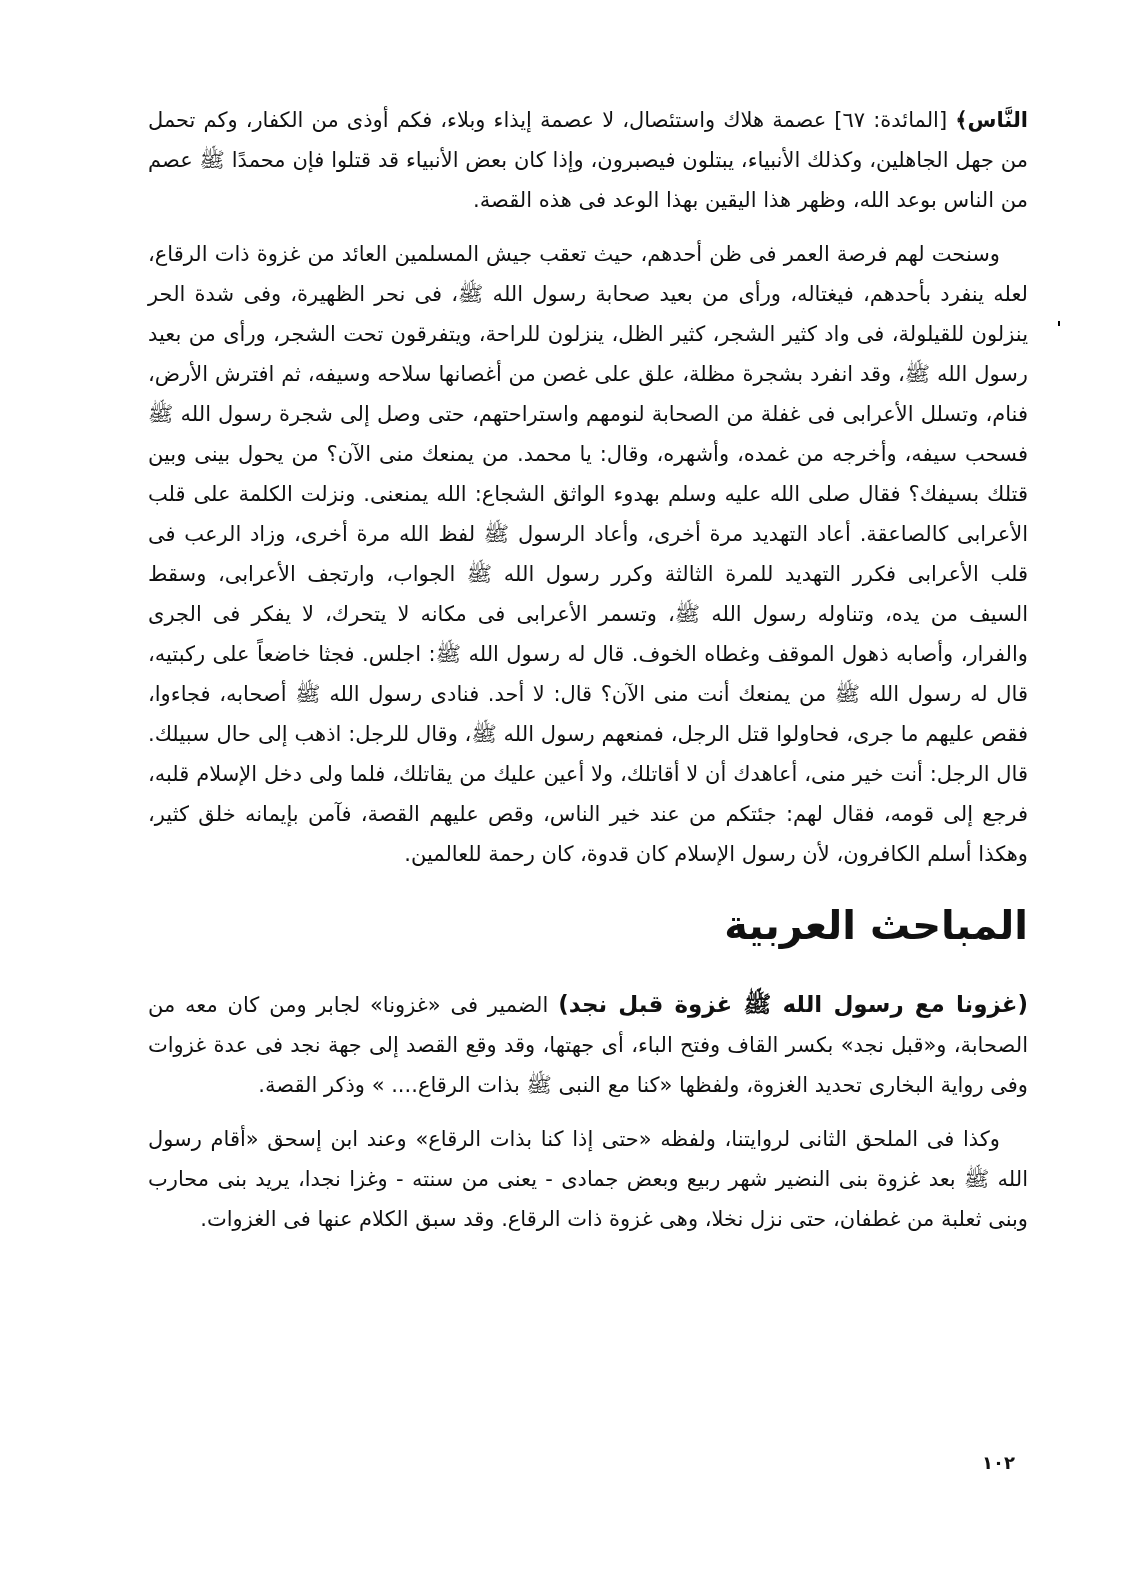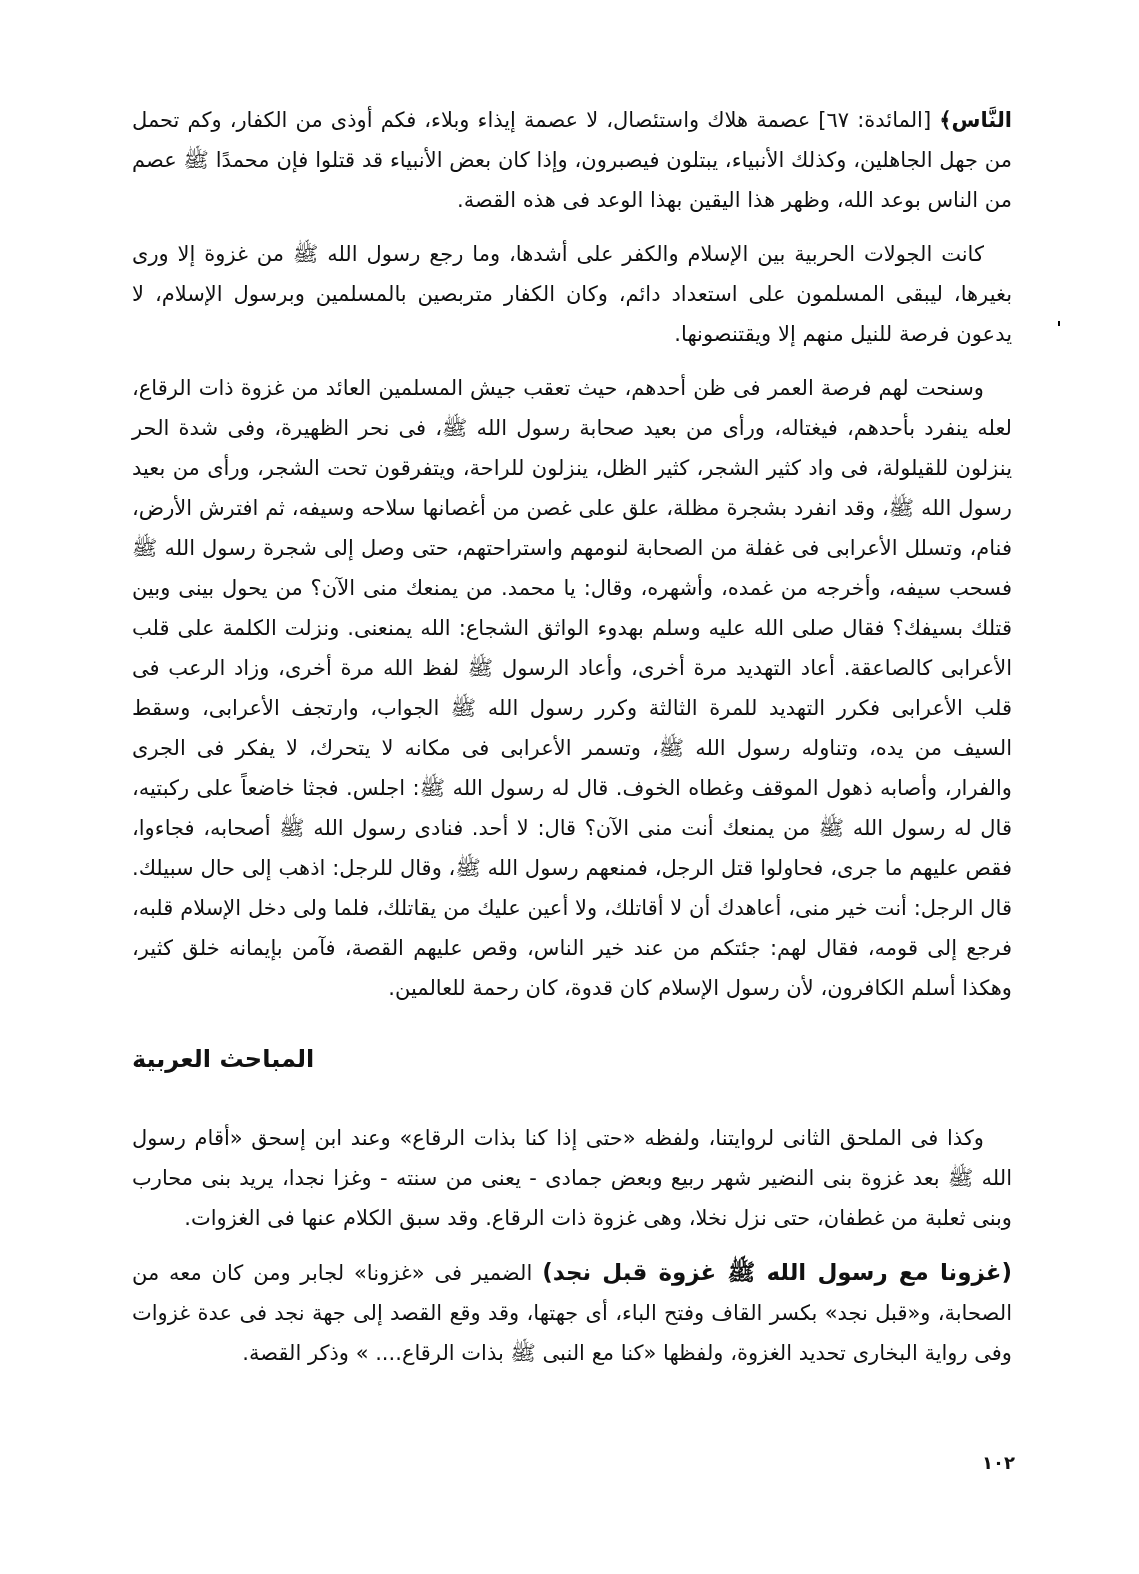--- a/index.html
+++ b/index.html
@@ -10,42 +10,42 @@
     body {
       width: 1139px;
       height: 1574px;
       position: relative;
       overflow: hidden;
       color: #111111;
       font-family: "DejaVu Sans", sans-serif;
     }
     .page {
       position: absolute;
-      left: 132px;
+      left: 148px;
       top: 100px;
       width: 880px;
       direction: rtl;
     }
     .para {
       font-size: 21px;
       line-height: 40px;
       text-align: justify;
       text-align-last: right;
       margin: 0 0 14px 0;
       font-weight: 500;
     }
     .para.indent {
       text-indent: 28px;
     }
     .ornate {
       font-weight: bold;
     }
     .section-heading {
-      text-align: left;
-      font-size: 24px;
+      text-align: right;
+      font-size: 40px;
       font-weight: bold;
       margin: 26px 0 34px 0;
       line-height: 50px;
     }
     .lead-bold {
       font-weight: bold;
       font-size: 23px;
     }
     .page-number {
       position: absolute;
@@ -67,35 +67,32 @@
   </style>
 </head>
 <body>
 
 <div class="page">
 
   <p class="para">
     <span class="ornate">النَّاس﴾</span><span> [المائدة: ٦٧] عصمة هلاك واستئصال، لا عصمة إيذاء وبلاء، فكم أوذى من الكفار، وكم تحمل من جهل الجاهلين، وكذلك الأنبياء، يبتلون فيصبرون، وإذا كان بعض الأنبياء قد قتلوا فإن محمدًا ﷺ عصم من الناس بوعد الله، وظهر هذا اليقين بهذا الوعد فى هذه القصة.</span>
   </p>
 
-  <p class="para indent">
-    <span>كانت الجولات الحربية بين الإسلام والكفر على أشدها، وما رجع رسول الله ﷺ من غزوة إلا ورى بغيرها، ليبقى المسلمون على استعداد دائم، وكان الكفار متربصين بالمسلمين وبرسول الإسلام، لا يدعون فرصة للنيل منهم إلا ويقتنصونها.</span>
-  </p>
 
   <p class="para indent">
     <span>وسنحت لهم فرصة العمر فى ظن أحدهم، حيث تعقب جيش المسلمين العائد من غزوة ذات الرقاع، لعله ينفرد بأحدهم، فيغتاله، ورأى من بعيد صحابة رسول الله ﷺ، فى نحر الظهيرة، وفى شدة الحر ينزلون للقيلولة، فى واد كثير الشجر، كثير الظل، ينزلون للراحة، ويتفرقون تحت الشجر، ورأى من بعيد رسول الله ﷺ، وقد انفرد بشجرة مظلة، علق على غصن من أغصانها سلاحه وسيفه، ثم افترش الأرض، فنام، وتسلل الأعرابى فى غفلة من الصحابة لنومهم واستراحتهم، حتى وصل إلى شجرة رسول الله ﷺ فسحب سيفه، وأخرجه من غمده، وأشهره، وقال: يا محمد. من يمنعك منى الآن؟ من يحول بينى وبين قتلك بسيفك؟ فقال صلى الله عليه وسلم بهدوء الواثق الشجاع: الله يمنعنى. ونزلت الكلمة على قلب الأعرابى كالصاعقة. أعاد التهديد مرة أخرى، وأعاد الرسول ﷺ لفظ الله مرة أخرى، وزاد الرعب فى قلب الأعرابى فكرر التهديد للمرة الثالثة وكرر رسول الله ﷺ الجواب، وارتجف الأعرابى، وسقط السيف من يده، وتناوله رسول الله ﷺ، وتسمر الأعرابى فى مكانه لا يتحرك، لا يفكر فى الجرى والفرار، وأصابه ذهول الموقف وغطاه الخوف. قال له رسول الله ﷺ: اجلس. فجثا خاضعاً على ركبتيه، قال له رسول الله ﷺ من يمنعك أنت منى الآن؟ قال: لا أحد. فنادى رسول الله ﷺ أصحابه، فجاءوا، فقص عليهم ما جرى، فحاولوا قتل الرجل، فمنعهم رسول الله ﷺ، وقال للرجل: اذهب إلى حال سبيلك. قال الرجل: أنت خير منى، أعاهدك أن لا أقاتلك، ولا أعين عليك من يقاتلك، فلما ولى دخل الإسلام قلبه، فرجع إلى قومه، فقال لهم: جئتكم من عند خير الناس، وقص عليهم القصة، فآمن بإيمانه خلق كثير، وهكذا أسلم الكافرون، لأن رسول الإسلام كان قدوة، كان رحمة للعالمين.</span>
   </p>
 
   <h2 class="section-heading">المباحث العربية</h2>
 
+  <p class="para">
+    <span class="lead-bold">(غزونا مع رسول الله ﷺ غزوة قبل نجد)</span><span> الضمير فى «غزونا» لجابر ومن كان معه من الصحابة، و«قبل نجد» بكسر القاف وفتح الباء، أى جهتها، وقد وقع القصد إلى جهة نجد فى عدة غزوات وفى رواية البخارى تحديد الغزوة، ولفظها «كنا مع النبى ﷺ بذات الرقاع.... » وذكر القصة.</span>
+  </p>
+
   <p class="para indent">
     <span>وكذا فى الملحق الثانى لروايتنا، ولفظه «حتى إذا كنا بذات الرقاع» وعند ابن إسحق «أقام رسول الله ﷺ بعد غزوة بنى النضير شهر ربيع وبعض جمادى - يعنى من سنته - وغزا نجدا، يريد بنى محارب وبنى ثعلبة من غطفان، حتى نزل نخلا، وهى غزوة ذات الرقاع. وقد سبق الكلام عنها فى الغزوات.</span>
-  </p>
-
-  <p class="para">
-    <span class="lead-bold">(غزونا مع رسول الله ﷺ غزوة قبل نجد)</span><span> الضمير فى «غزونا» لجابر ومن كان معه من الصحابة، و«قبل نجد» بكسر القاف وفتح الباء، أى جهتها، وقد وقع القصد إلى جهة نجد فى عدة غزوات وفى رواية البخارى تحديد الغزوة، ولفظها «كنا مع النبى ﷺ بذات الرقاع.... » وذكر القصة.</span>
   </p>
 
 </div>
 
 <div class="margin-mark"></div>
 
 <div class="page-number">١٠٢</div>
 
 </body></html>

